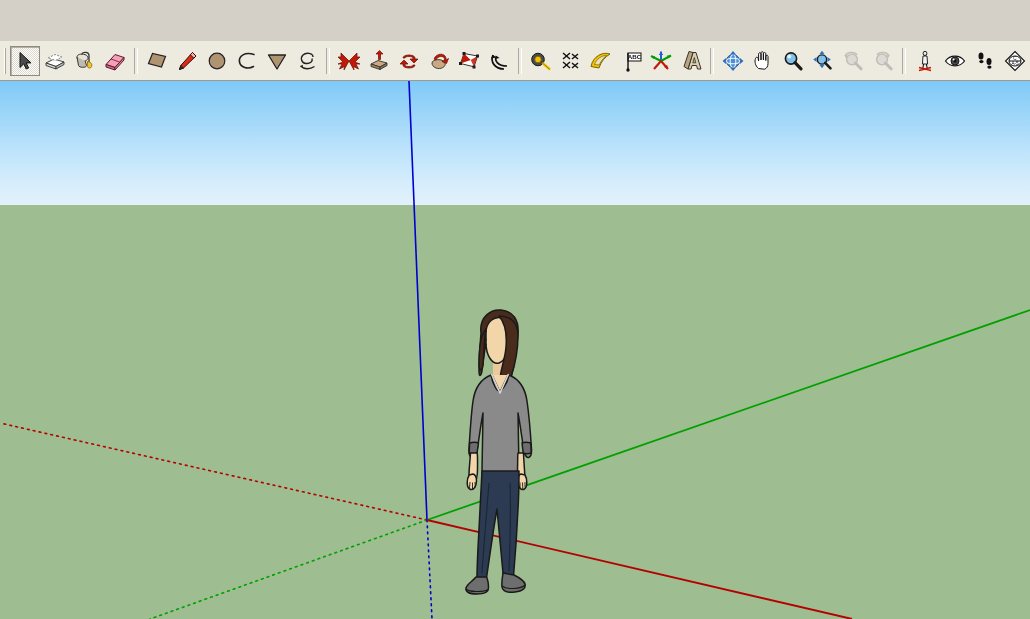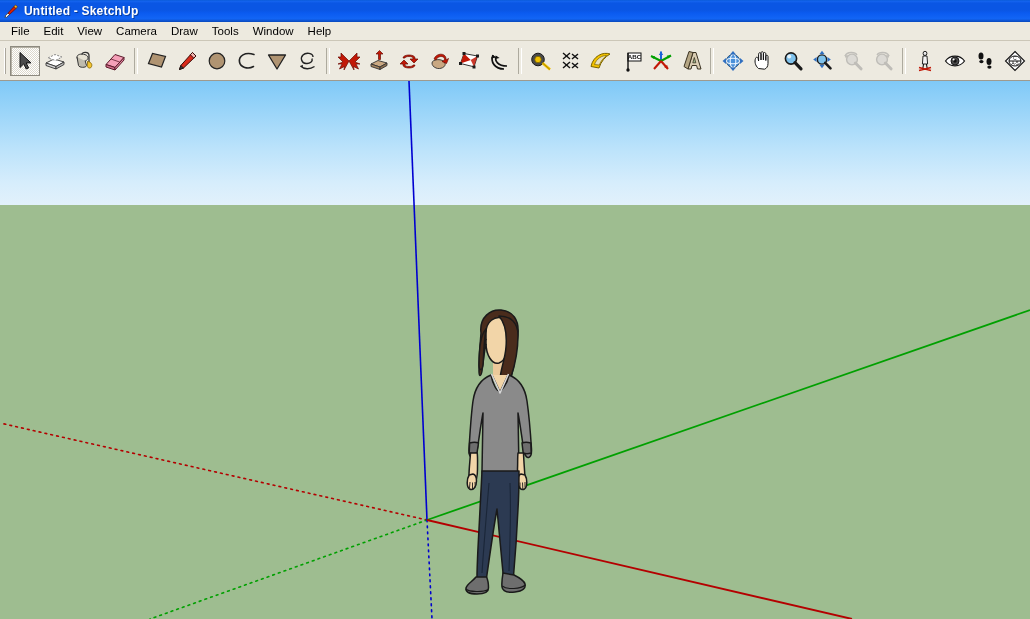--- a/index.html
+++ b/index.html
@@ -90,42 +90,21 @@
   .axes{position:absolute;left:0;top:0;width:1030px;height:538px;}
 
   
   .figure{position:absolute;left:455px;top:222px;width:90px;height:300px;}
 </style>
 </head>
 <body>
 
 <div id="app">
 
-  <div class="titlebar">
-    <div class="tb-icon">
-      <svg width="16" height="16" viewBox="0 0 16 16">
-        <path d="M2 13 L5 10 L6.5 11.5 L3.5 14.5 Z" fill="#E8E8E8" stroke="#333" stroke-width=".7"></path>
-        <path d="M5 10 L11 3.5 L13 5.5 L6.5 11.5 Z" fill="#D81E05" stroke="#6b0f02" stroke-width=".7"></path>
-        <path d="M11 3.5 L12.6 2 L14.4 3.8 L13 5.5 Z" fill="#F5C518" stroke="#6b0f02" stroke-width=".6"></path>
-        <path d="M2 13 L1.2 15 L3.2 14.3 Z" fill="#555"></path>
-      </svg>
-    </div>
-    <div class="tb-title">Untitled - SketchUp</div>
-  </div>
-
-  <div class="menubar">
-    <div class="menu-item">File</div>
-    <div class="menu-item">Edit</div>
-    <div class="menu-item">View</div>
-    <div class="menu-item">Camera</div>
-    <div class="menu-item">Draw</div>
-    <div class="menu-item">Tools</div>
-    <div class="menu-item">Window</div>
-    <div class="menu-item">Help</div>
-  </div>
+
 
   <div class="toolbar">
 
     <div class="tb-grip"></div>
 
     <div class="tool active">
       <svg width="22" height="22" viewBox="0 0 22 22">
         <path d="M6 2.5 L6 17.5 L9.8 13.8 L12.2 19 L14.6 17.9 L12.2 12.9 L17 12.9 Z" fill="#4a4a4a" stroke="#111" stroke-width="1" stroke-linejoin="round"></path>
       </svg>
     </div>

